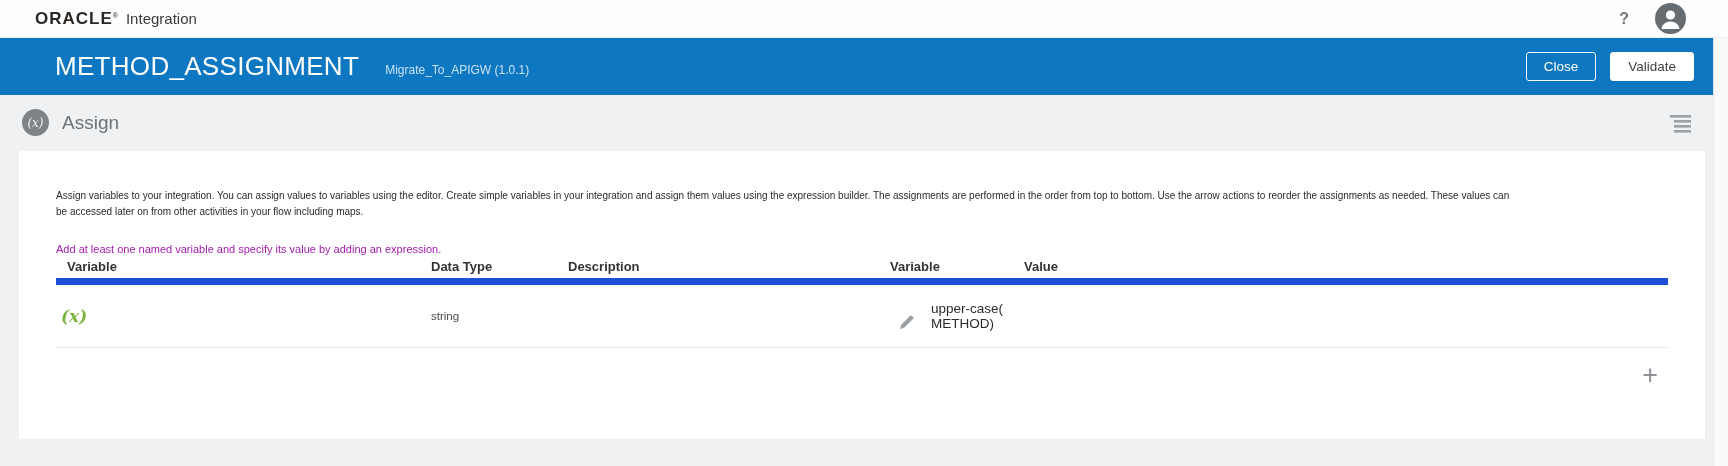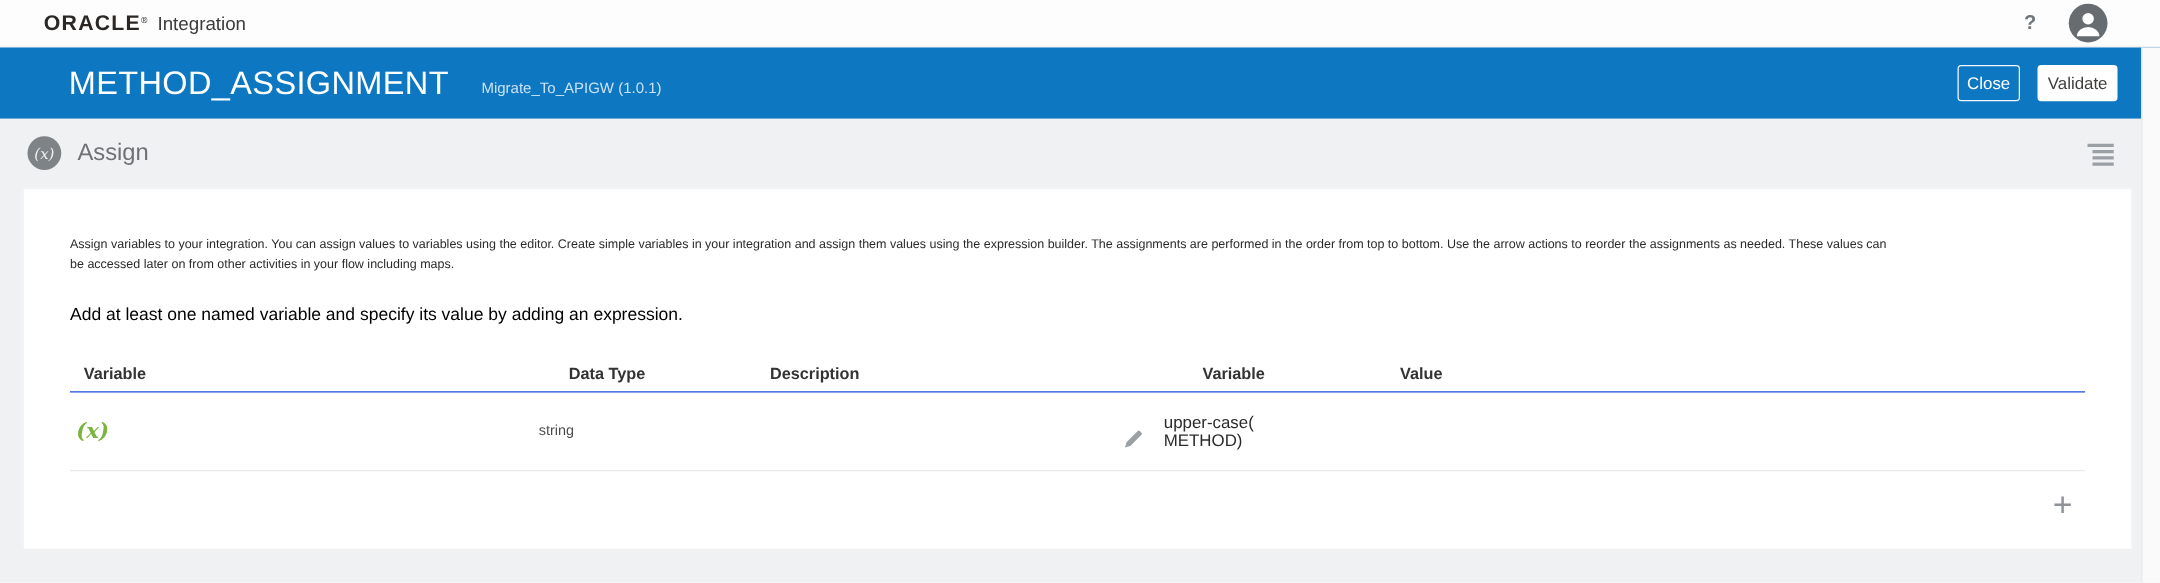--- a/index.html
+++ b/index.html
@@ -31,21 +31,21 @@
   }
 
   
   .banner {
     height: 57px; background: #0d77c2; display: flex; align-items: center;
     padding: 0 24px 0 55px; color: #fff;
   }
   .banner-title { font-size: 26px; font-weight: 400; letter-spacing: 0.3px; color: #ffffff; text-align: right; }
   .banner-subtitle { font-size: 12px; color: rgba(255,255,255,0.78); margin-left: 26px; position: relative; top: 3px; }
   .banner-actions { margin-left: auto; display: flex; gap: 14px; padding-right: 10px; }
-  .btn { font-family: inherit; font-size: 13.5px; border-radius: 3px; padding: 6px 7px; cursor: pointer; }
+  .btn { font-family: inherit; font-size: 13.5px; border-radius: 3px; padding: 6px 17px; cursor: pointer; }
   .btn-close { background: transparent; color: #ffffff; border: 1px solid rgba(255,255,255,0.95); }
   .btn-validate { background: #ffffff; color: #413f3e; border: 1px solid #ffffff; }
 
   
   .toolbar {
     height: 55px; background: #f0f1f2; display: flex; align-items: center;
     padding: 0 34px 0 22px;
   }
   .assign-badge {
     width: 27px; height: 27px; border-radius: 50%; background: #7e8387;
@@ -59,27 +59,27 @@
   
   .page-body { position: absolute; top: 150px; left: 0; right: 0; bottom: 0; background: #f0f1f2; }
   .card {
     position: absolute; top: 0; left: 18px; width: 1688px; height: 290px;
     background: #ffffff; border: 1px solid #f0f0f0;
     padding: 37px 37px 0 37px;
   }
   .description {
     font-size: 10px; line-height: 16px; color: #2b2b2b; max-width: 1465px;
   }
-  .hint { margin-top: 23px; font-size: 14px; color: #000000; }
+  .hint { margin-top: 23px; font-size: 11px; color: #a21caf; }
 
   .grid-row {
     display: grid; grid-template-columns: 375px 137px 322px 134px 1fr;
     align-items: center;
   }
-  .thead { margin-top: 25px; height: 30px; border-bottom: 1px solid #1d4ed8; gap: 24px; }
+  .thead { height: 30px; border-bottom: 7px solid #1d4ed8; }
   .th { font-size: 13px; font-weight: bold; color: #333333; }
   .th-variable { padding-left: 11px; }
   .trow { height: 63px; border-bottom: 1px solid #e9e9e9; }
   .cell-variable { display: flex; align-items: center; padding-left: 5px; }
   .var-x {
     font-family: "DejaVu Serif", serif; font-style: italic; font-weight: 600;
     font-size: 17px; color: #7ab33e; width: 40px; flex: 0 0 auto;
   }
   .var-name { font-size: 13.5px; color: #2b2b2b; }
   .cell-type { font-size: 11.5px; color: #4c4c4c; }

